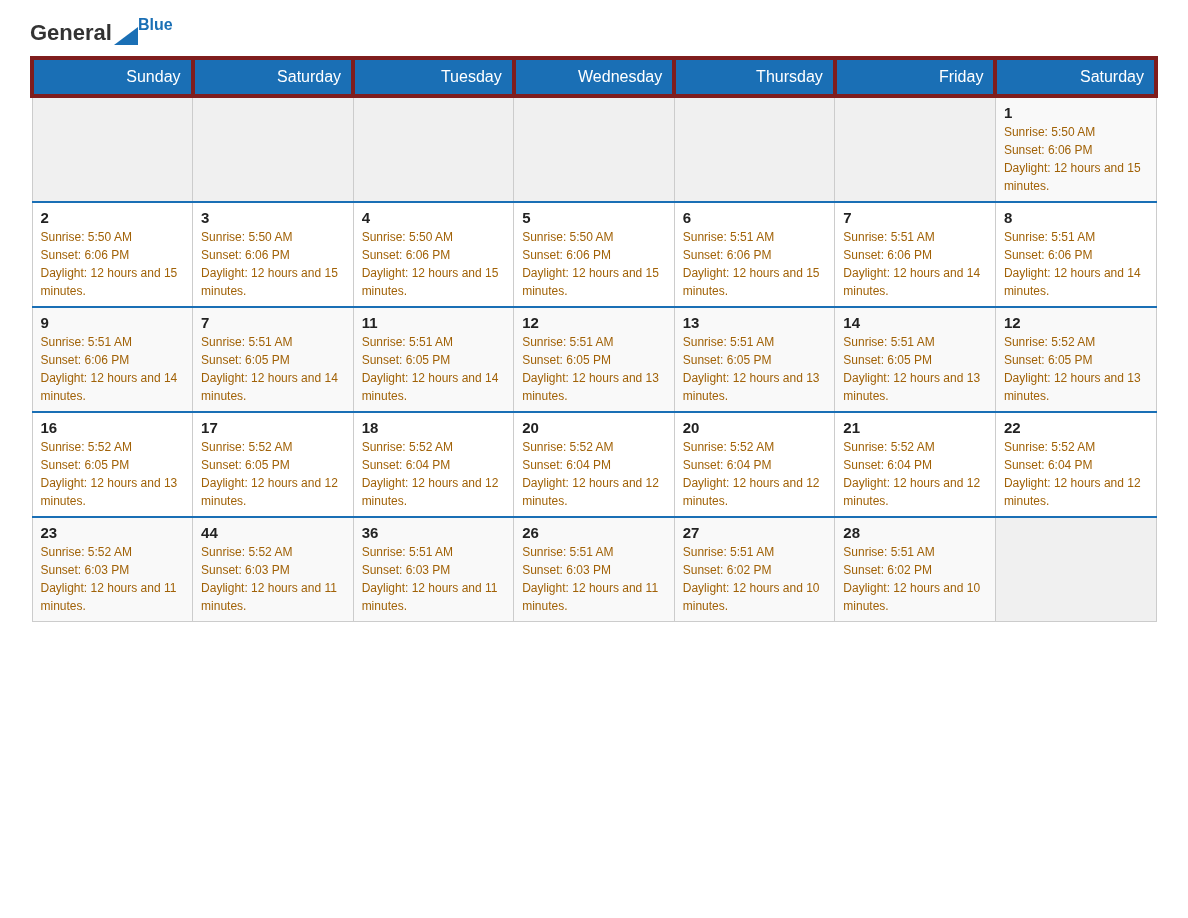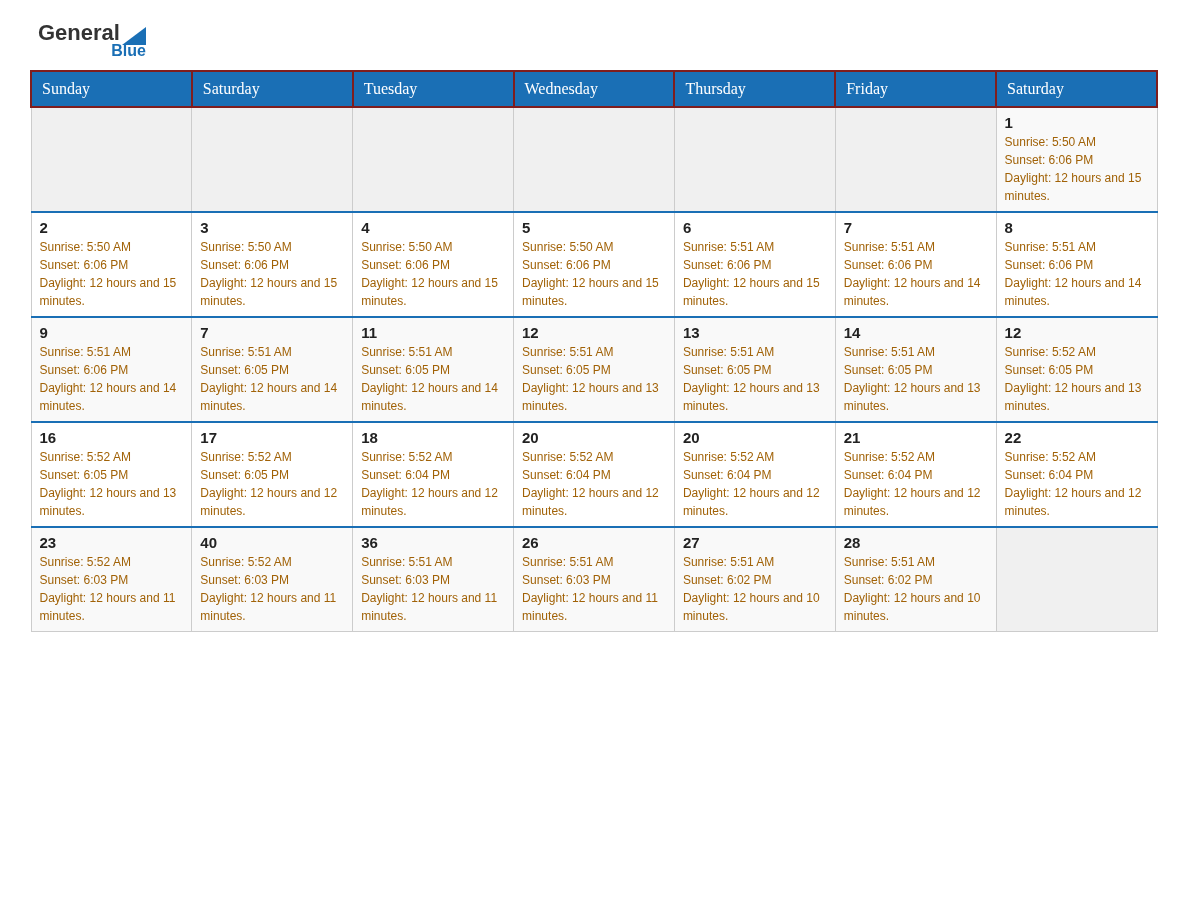--- a/index.html
+++ b/index.html
@@ -38,26 +38,25 @@
     }
     .calendar {
       width: 100%;
       border-collapse: collapse;
       margin-top: 10px;
       border: 1px solid #aaa;
     }
     .calendar th {
       background-color: #1a6fb5;
       color: #fff;
-      text-align: left;
+      text-align: right;
       padding: 8px 10px;
       font-size: 16px;
       font-weight: normal;
-      border: 2px solid #7f1d1d;
-      font-family: Liberation Serif, serif;
+      border: 4px solid #7f1d1d;
     }
     .calendar td {
       vertical-align: top;
       padding: 6px 8px;
       border: 1px solid #ccc;
       width: 14.28%;
       min-height: 110px;
       background: #fff;
     }
     .calendar tr:nth-child(odd) td {
@@ -84,21 +83,21 @@
     .row-separator td {
       border-top: 2px solid #1a6fb5;
     }
   </style>
 </head>
 <body>
 
 <div class="header">
   <div class="logo">
   <div style="display:flex;align-items:flex-start;">
-    <div style="display:flex;flex-direction:column;align-items:flex-end;margin-left:8px;">
+    <div style="display:flex;flex-direction:row;align-items:flex-start;">
       <div style="display:flex;align-items:center;">
         <span style="font-size:22px;font-weight:bold;color:#333;">General</span>
         <svg width="24" height="24" viewBox="0 0 24 24" style="margin-left:2px;">
           <polygon points="0,24 24,24 24,6" fill="#1a6fb5"></polygon>
         </svg>
       </div>
       <span style="font-size:16px;font-weight:bold;color:#1a6fb5;margin-top:-4px;">Blue</span>
     </div>
   </div>
 </div>
@@ -222,21 +221,21 @@
           <span class="day-number">22</span>
           <div class="day-info">Sunrise: 5:52 AM<br>Sunset: 6:04 PM<br>Daylight: 12 hours and 12 minutes.</div>
         </td>
       </tr>
       <tr class="row-separator">
         <td>
           <span class="day-number">23</span>
           <div class="day-info">Sunrise: 5:52 AM<br>Sunset: 6:03 PM<br>Daylight: 12 hours and 11 minutes.</div>
         </td>
         <td>
-          <span class="day-number">40</span>
+          <span class="day-number">44</span>
           <div class="day-info">Sunrise: 5:52 AM<br>Sunset: 6:03 PM<br>Daylight: 12 hours and 11 minutes.</div>
         </td>
         <td>
           <span class="day-number">36</span>
           <div class="day-info">Sunrise: 5:51 AM<br>Sunset: 6:03 PM<br>Daylight: 12 hours and 11 minutes.</div>
         </td>
         <td>
           <span class="day-number">26</span>
           <div class="day-info">Sunrise: 5:51 AM<br>Sunset: 6:03 PM<br>Daylight: 12 hours and 11 minutes.</div>
         </td>

